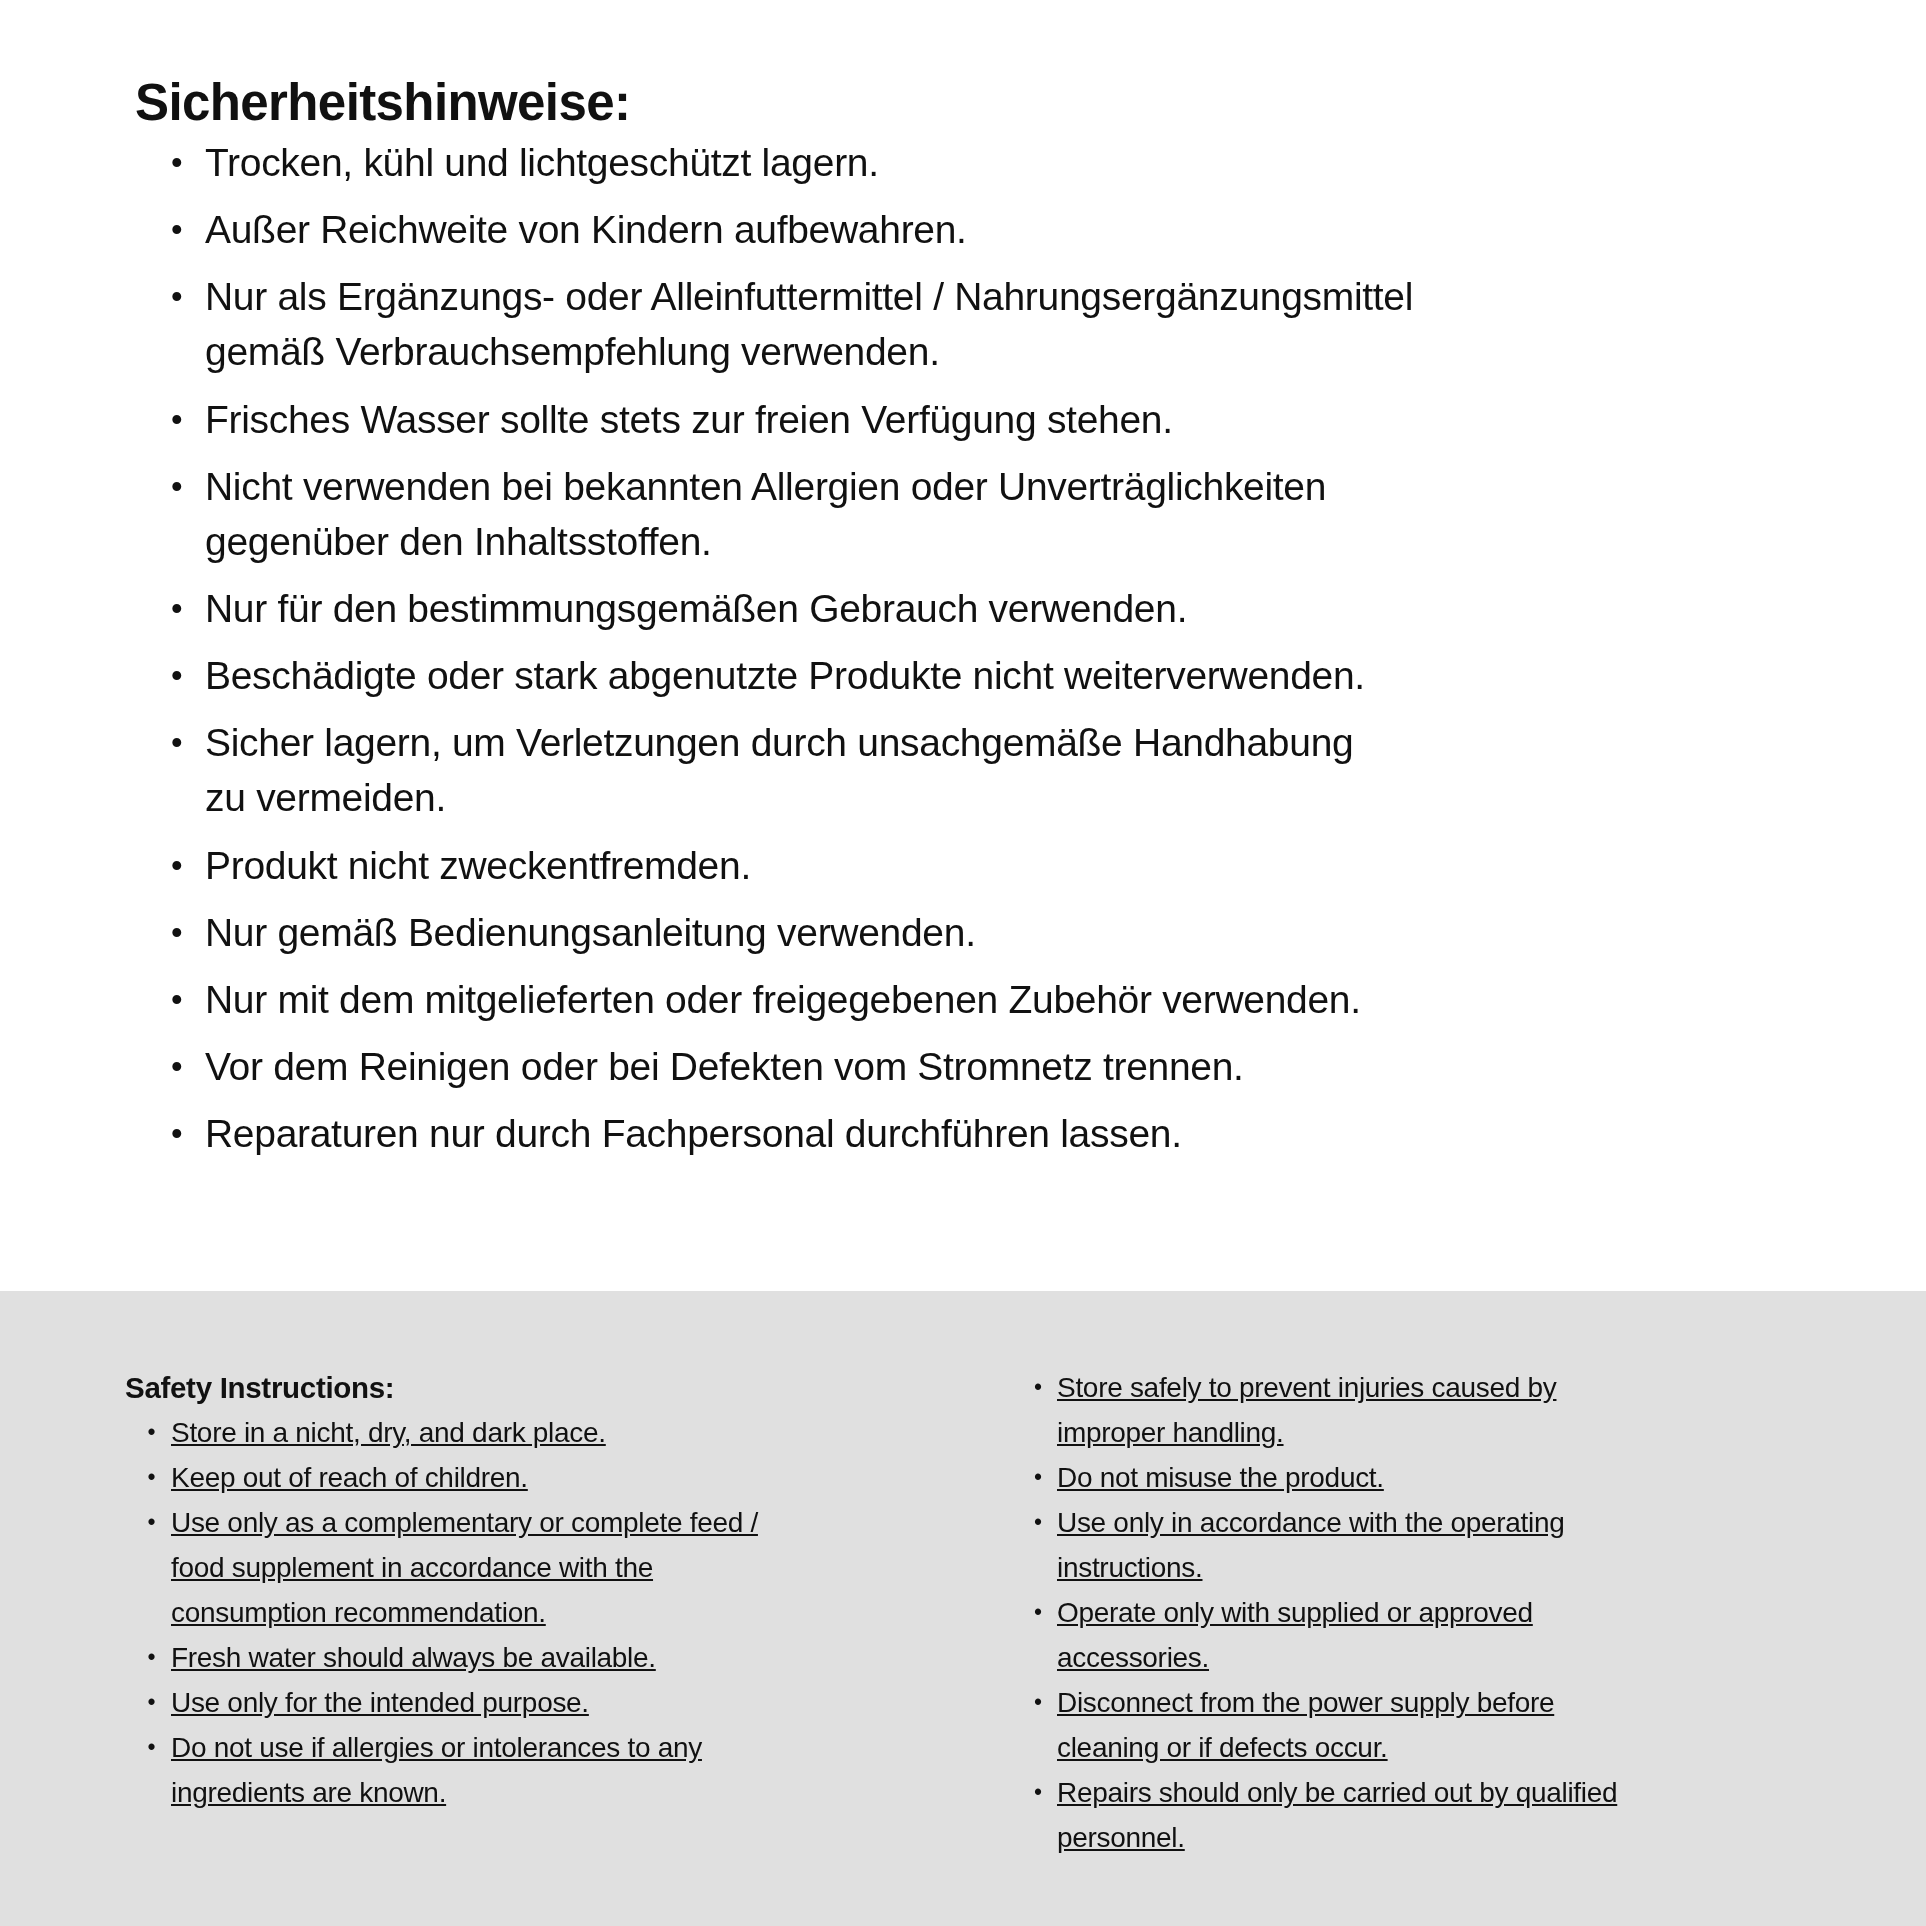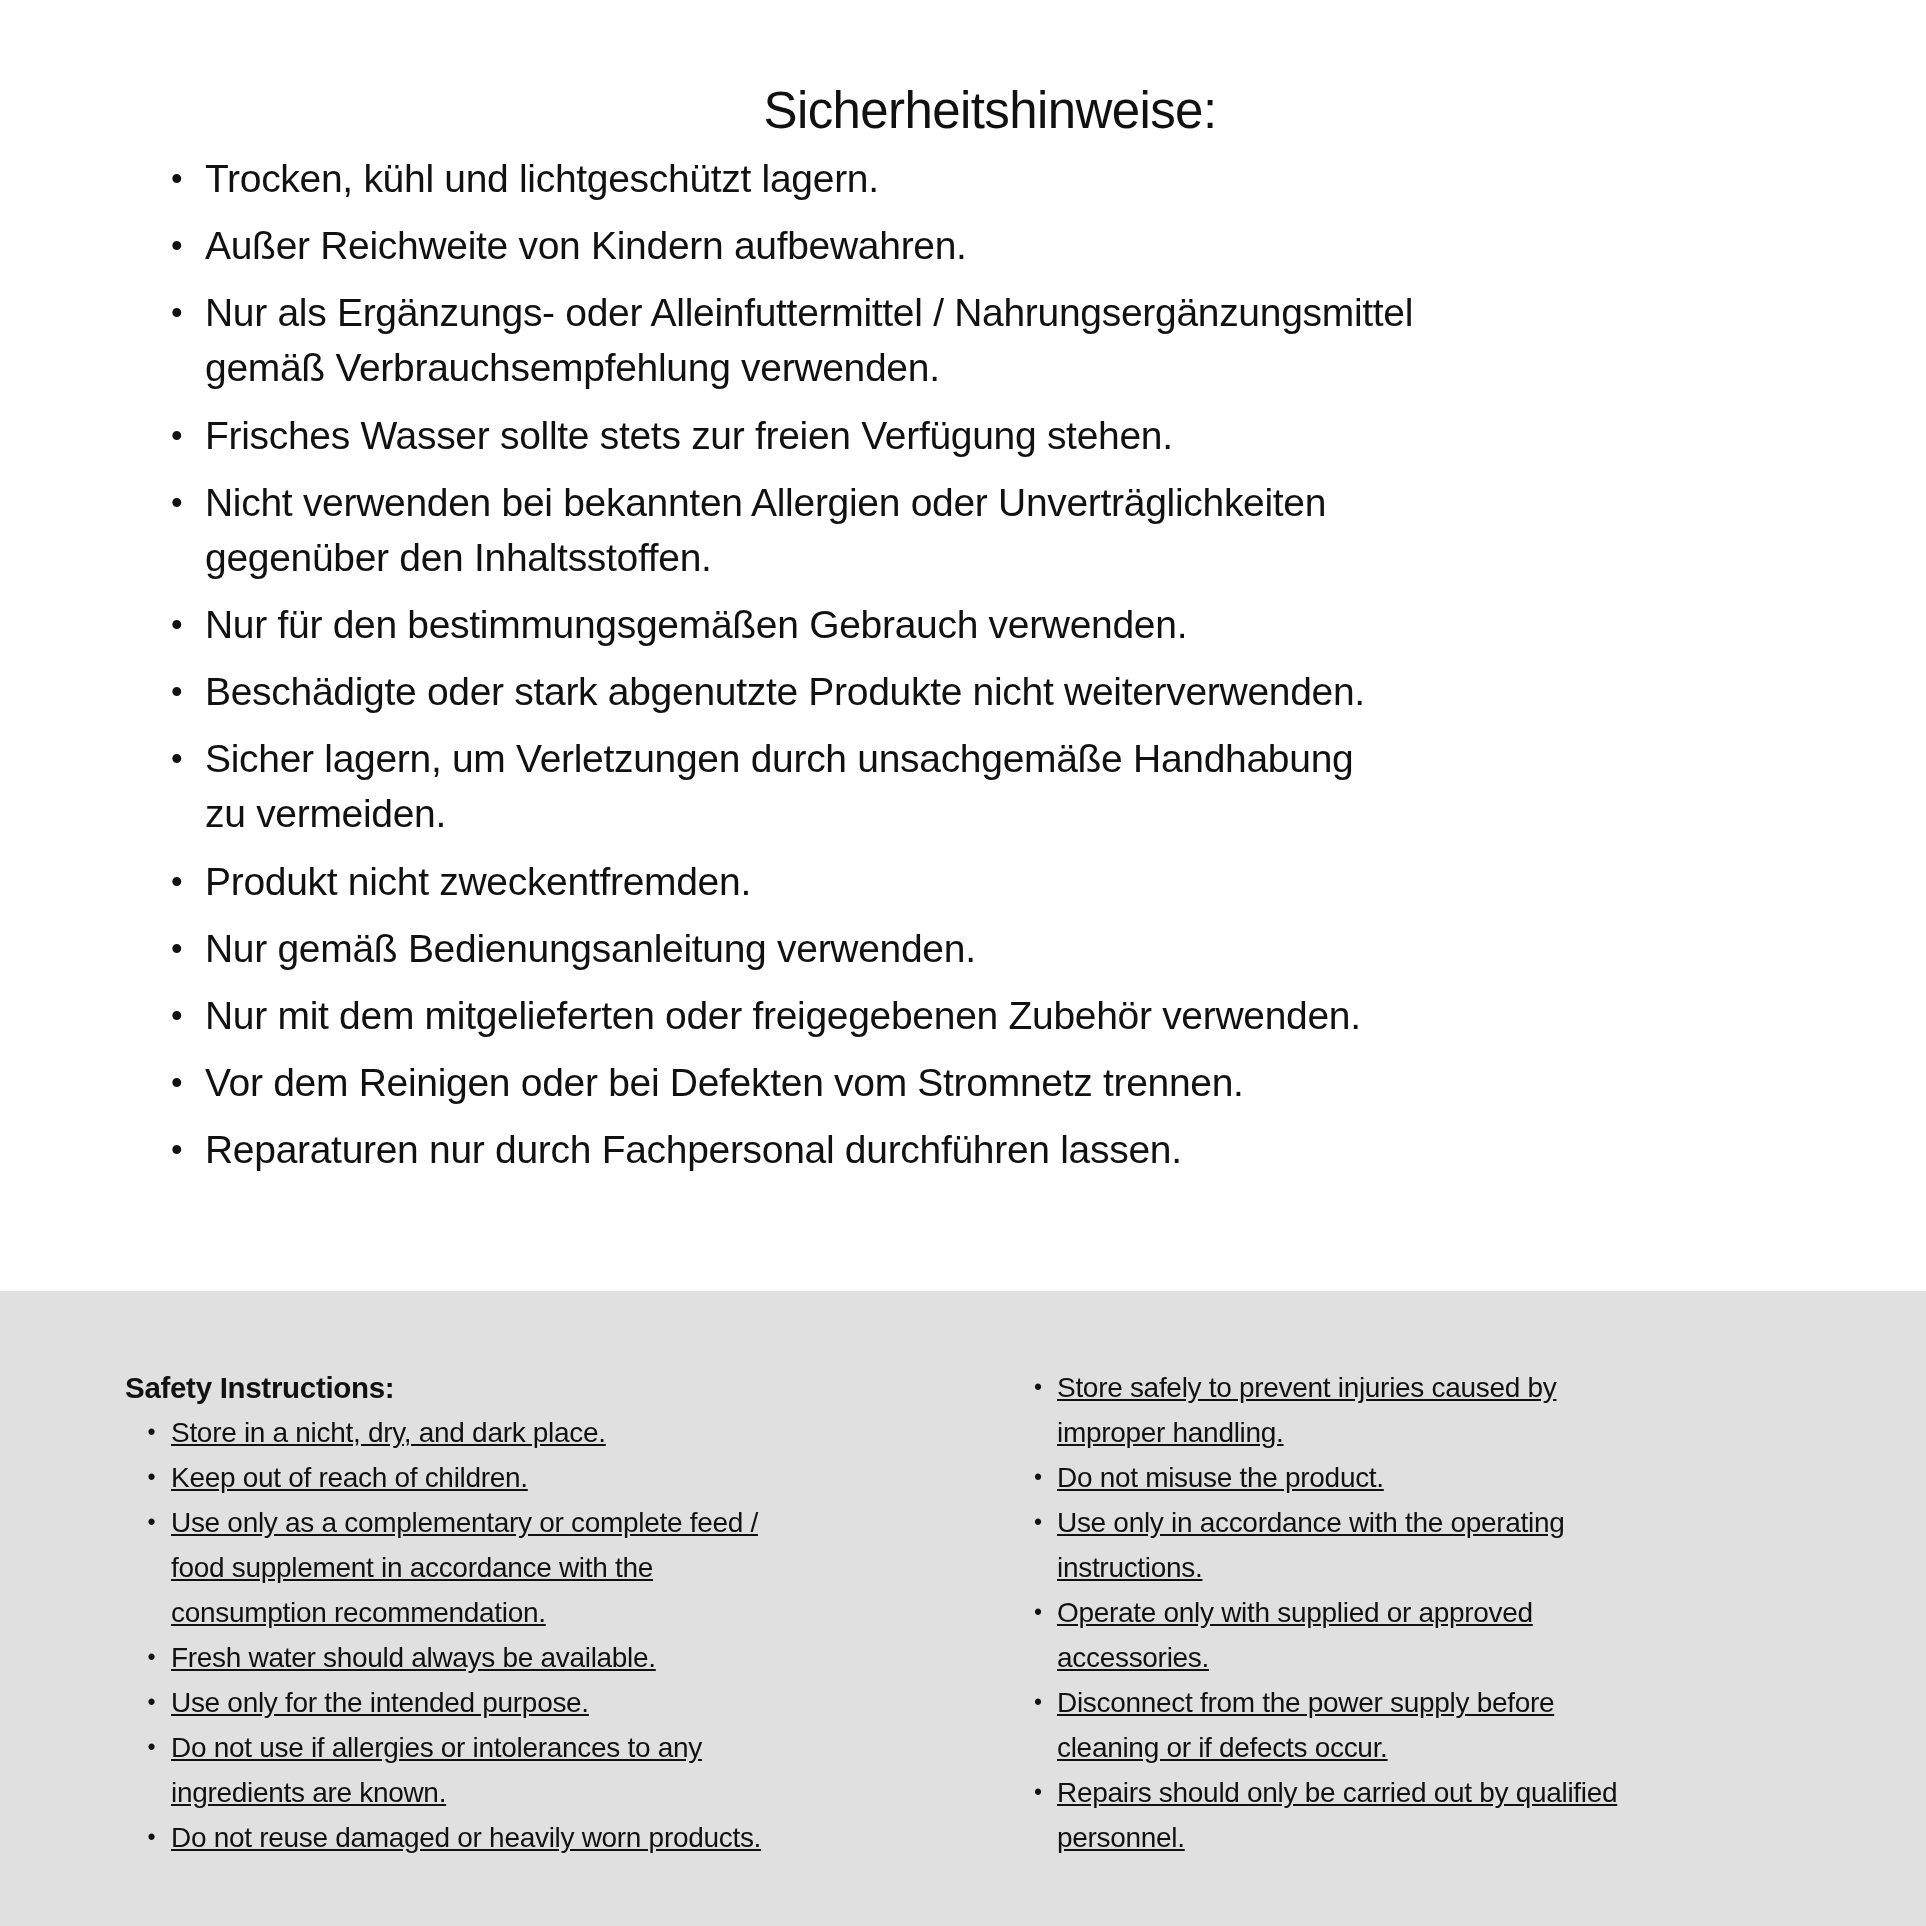--- a/index.html
+++ b/index.html
@@ -15,26 +15,25 @@
     overflow: hidden;
     letter-spacing: -0.3px;
   }
   
   .german-section {
     box-sizing: border-box;
     height: 1291px;
     padding: 71px 77px 0 131px;
   }
   .de-heading {
-    margin: 12px;
+    margin: 4px;
     font-size: 51px;
     line-height: 1.1;
-    font-weight: normal;
+    font-weight: bold;
     letter-spacing: -0.6px;
-    text-align: center;
   }
   ul.bullet-list {
     list-style: none;
     margin: 0;
     padding: 0;
   }
   .de-list {
     margin-top: 23px;
   }
   .de-list li {
@@ -139,21 +138,20 @@
     <ul class="bullet-list en-list en-list-left">
         <li>Store in a nicht, dry, and dark place.</li>
         <li>Keep out of reach of children.</li>
         <li>Use only as a complementary or complete feed /
 food supplement in accordance with the
 consumption recommendation.</li>
         <li>Fresh water should always be available.</li>
         <li>Use only for the intended purpose.</li>
         <li>Do not use if allergies or intolerances to any
 ingredients are known.</li>
-        <li>Do not reuse damaged or heavily worn products.</li>
       </ul>
   </div>
   <div class="en-col-right">
     <ul class="bullet-list en-list en-list-right">
         <li>Store safely to prevent injuries caused by
 improper handling.</li>
         <li>Do not misuse the product.</li>
         <li>Use only in accordance with the operating
 instructions.</li>
         <li>Operate only with supplied or approved

